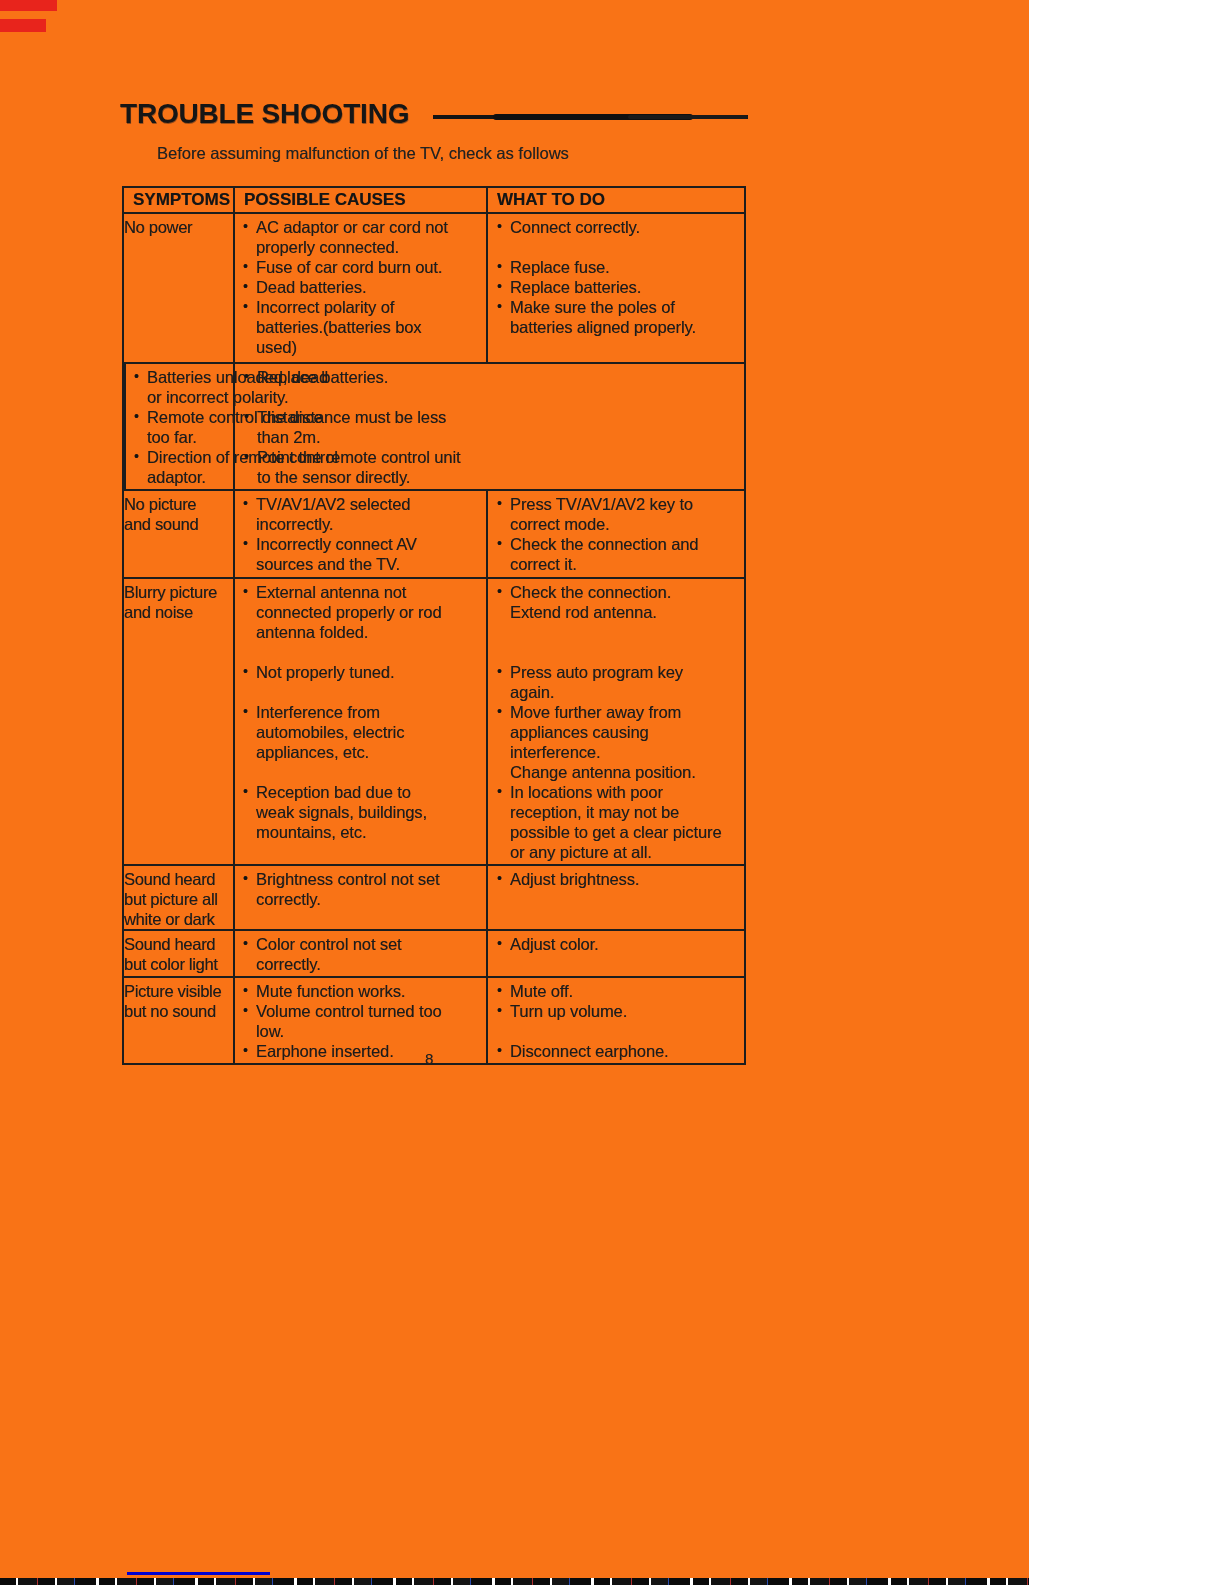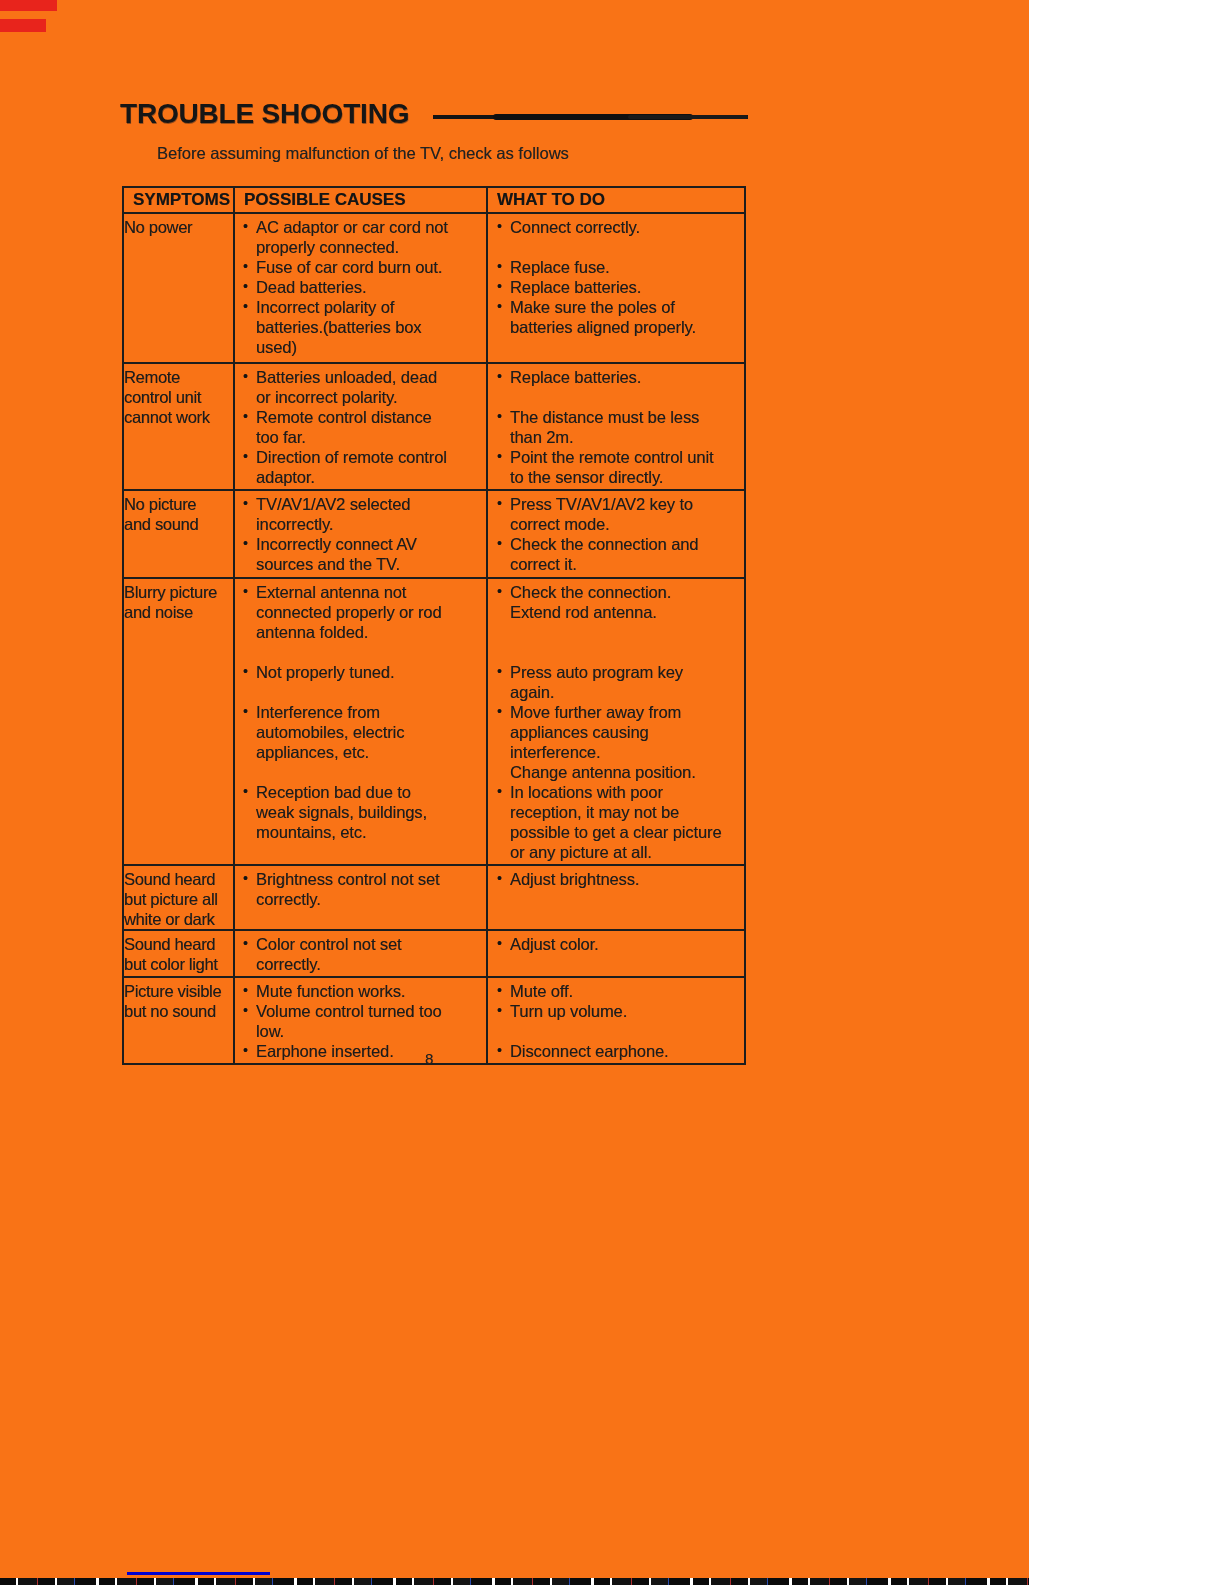--- a/index.html
+++ b/index.html
@@ -147,23 +147,20 @@
             <span class="itxt">Replace batteries.</span>
           </div>
           <div class="item">
             <span class="bullet">•</span>
             <span class="itxt">Make sure the poles of
 batteries aligned properly.</span>
           </div>
         </div>
       </div>
       <div class="trow" style="min-height: 125px;">
-        <div class="cell sym">Remote
-control unit
-cannot work</div>
         <div class="cell c2">
           <div class="item">
             <span class="bullet">•</span>
             <span class="itxt">Batteries unloaded, dead
 or incorrect polarity.</span>
           </div>
           <div class="item">
             <span class="bullet">•</span>
             <span class="itxt">Remote control distance
 too far.</span>

